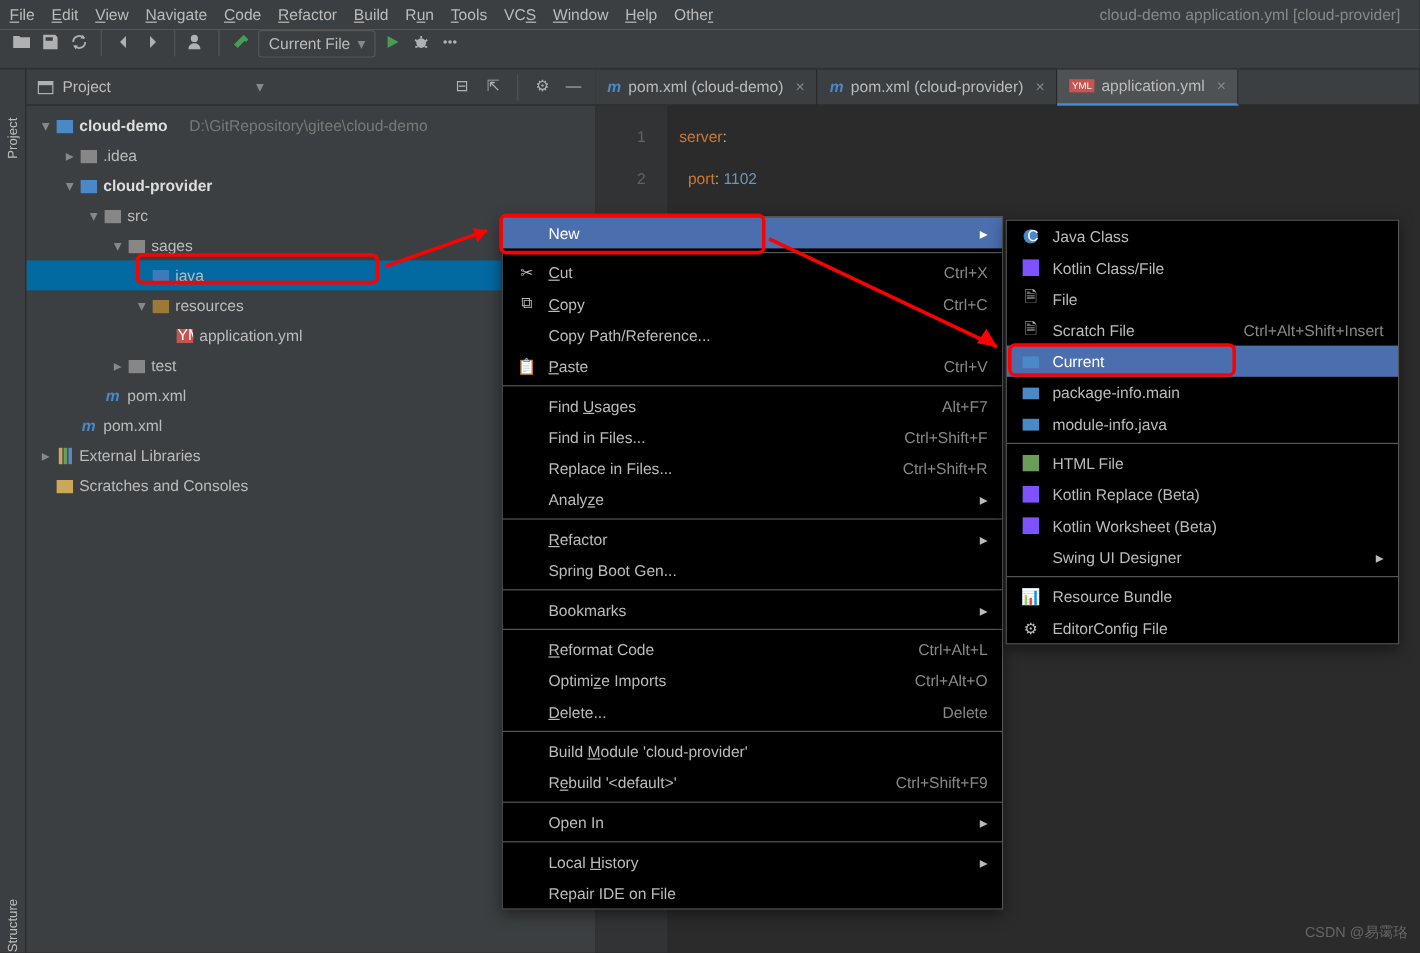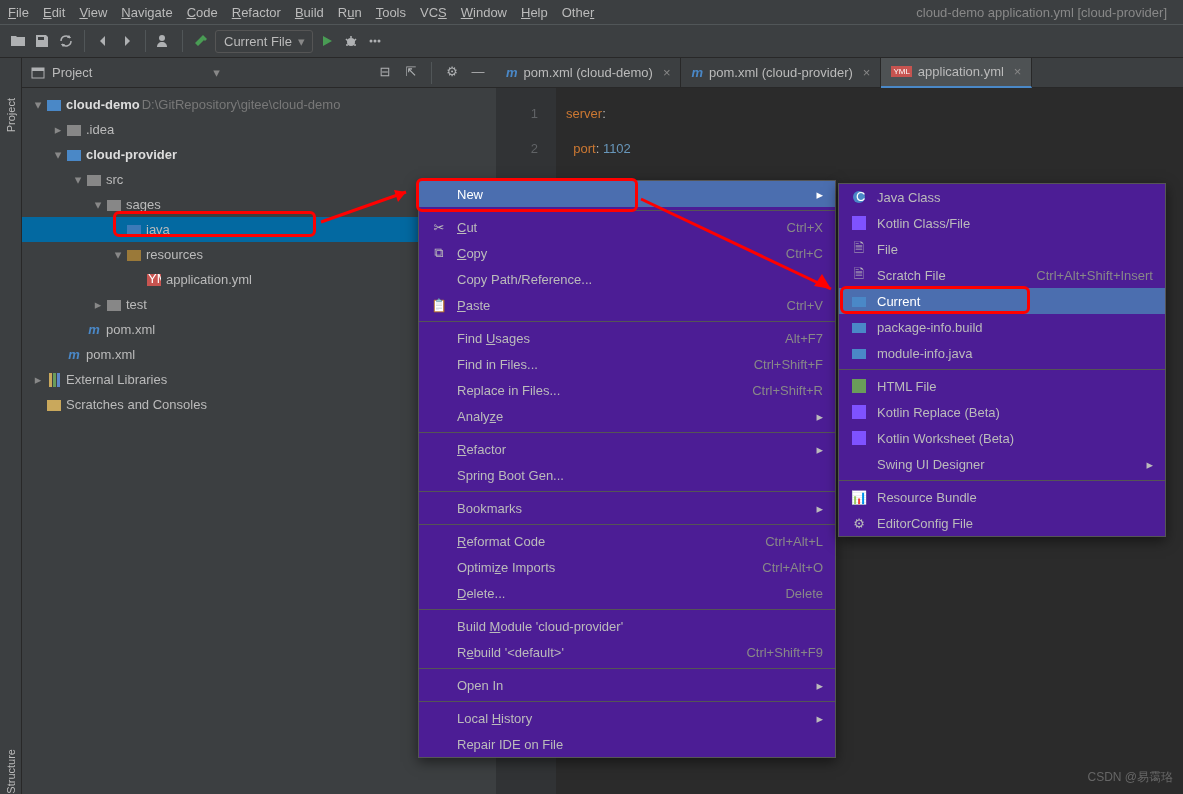--- a/index.html
+++ b/index.html
@@ -1,50 +1,50 @@
 <!DOCTYPE html>
 <html><head>
 <meta charset="utf-8">
 <style>
 *{margin:0;padding:0;box-sizing:border-box;font-family:Arial,sans-serif;font-size:13px;user-select:none}
 body{background:#2b2b2b;color:#bbb;width:1183px;height:794px;overflow:hidden;position:relative}
 .menubar{height:24px;background:#3c3f41;display:flex;align-items:center;padding:0 8px;gap:14px;color:#bbb}
 .menubar span{cursor:pointer}
 .menubar span u{text-decoration:underline}
 .breadcrumb{flex:1;text-align:right;color:#888;padding-right:8px}
-.toolbar{height:34px;background:#3c3f41;border-top:1px solid #515658;border-bottom:1px solid #282828;display:flex;align-items:center;padding:0 8px;gap:4px}
+.toolbar{height:34px;background:#3c3f41;border-top:1px solid #515658;border-bottom:1px solid #282828;display:flex;align-items:flex-start;padding:0 8px;gap:4px}
 .ticon{width:20px;height:20px;display:flex;align-items:center;justify-content:center;color:#afb1b3;cursor:pointer}
 .divider{width:1px;height:22px;background:#515658;margin:0 4px}
 .dropdown{border:1px solid #555;border-radius:3px;padding:3px 8px;display:flex;align-items:center;gap:6px;color:#bbb}
 .main{display:flex;height:736px}
 .leftbar{width:22px;background:#3c3f41;border-right:1px solid #282828;display:flex;flex-direction:column;align-items:center;padding-top:40px;gap:20px}
 .vlabel{writing-mode:vertical-lr;transform:rotate(180deg);font-size:11px;color:#bbb;cursor:pointer}
 .project-panel{width:474px;background:#3c3f41;display:flex;flex-direction:column}
 .panel-header{height:30px;display:flex;align-items:center;padding:0 8px;border-bottom:1px solid #282828}
 .panel-header .icon{width:16px;height:16px;margin-right:6px}
 .panel-header .title{flex:1;color:#bbb}
 .panel-header .arrow{color:#888;margin-left:6px}
 .panel-header .btns{display:flex;gap:6px}
 .tree{flex:1;padding:4px 0;overflow:auto}
 .tree-row{height:25px;display:flex;align-items:center;color:#bbb;cursor:pointer;white-space:nowrap}
 .tree-row .arr{width:16px;text-align:center;color:#888}
 .tree-row .ic{width:16px;height:16px;margin-right:4px;display:inline-flex;align-items:center;justify-content:center}
 .tree-row.selected{background:#0369a1}
-.tree-row .path{color:#787878;margin-left:2px}
+.tree-row .path{color:#787878;margin-left:18px}
 .editor{flex:1;display:flex;flex-direction:column;background:#2b2b2b}
 .tabs{height:30px;background:#3c3f41;display:flex;align-items:center;border-bottom:1px solid #282828}
 .tab{height:30px;padding:0 10px;display:flex;align-items:center;gap:6px;color:#bbb;border-right:1px solid #282828;cursor:pointer}
 .tab.active{background:#4e5254;border-bottom:2px solid #4a88c7}
 .tab .close{color:#888;margin-left:4px}
 .code{flex:1;display:flex;font-family:Consolas,monospace;font-size:16px}
 .gutter{width:60px;background:#313335;color:#606366;text-align:right;padding:8px 18px 0 0;line-height:35px}
 .lines{padding:8px 0 0 10px;line-height:35px}
 .kw{color:#cc7832}
 .val{color:#6897bb}
-.contextmenu{position:absolute;background:#4c1d95;border:1px solid #555;box-shadow:0 4px 12px rgba(0,0,0,.5);z-index:100}
+.contextmenu{position:absolute;background:#000000;border:1px solid #555;box-shadow:0 4px 12px rgba(0,0,0,.5);z-index:100}
 .cm-item{height:26px;display:flex;align-items:center;padding:0 12px;color:#bbb;cursor:pointer;gap:10px}
 .cm-item.selected{background:#4b6eaf;color:#fff}
 .cm-item .lbl{flex:1}
 .cm-item .shortcut{color:#888}
 .cm-item .icon-slot{width:16px;display:flex;align-items:center;justify-content:center}
 .cm-sep{height:1px;background:#555;margin:3px 0}
 .redbox{position:absolute;border:3px solid red;border-radius:6px;pointer-events:none;z-index:200}
 .redarrow{position:absolute;z-index:201;pointer-events:none}
 .watermark{position:absolute;bottom:8px;right:10px;color:#666;font-size:12px}
 svg{display:block}
@@ -453,21 +453,21 @@
         </svg>
       </span>
       <span class="lbl">Current</span>
     </div>
   <div class="cm-item">
       <span class="icon-slot">
         <svg width="14" height="12">
           <rect width="14" height="10" y="2" fill="#4a88c7"></rect>
         </svg>
       </span>
-      <span class="lbl">package-info.build</span>
+      <span class="lbl">package-info.main</span>
     </div>
   <div class="cm-item">
       <span class="icon-slot">
         <svg width="14" height="12">
           <rect width="14" height="10" y="2" fill="#4a88c7"></rect>
         </svg>
       </span>
       <span class="lbl">module-info.java</span>
     </div>
   <div class="cm-sep"></div>

